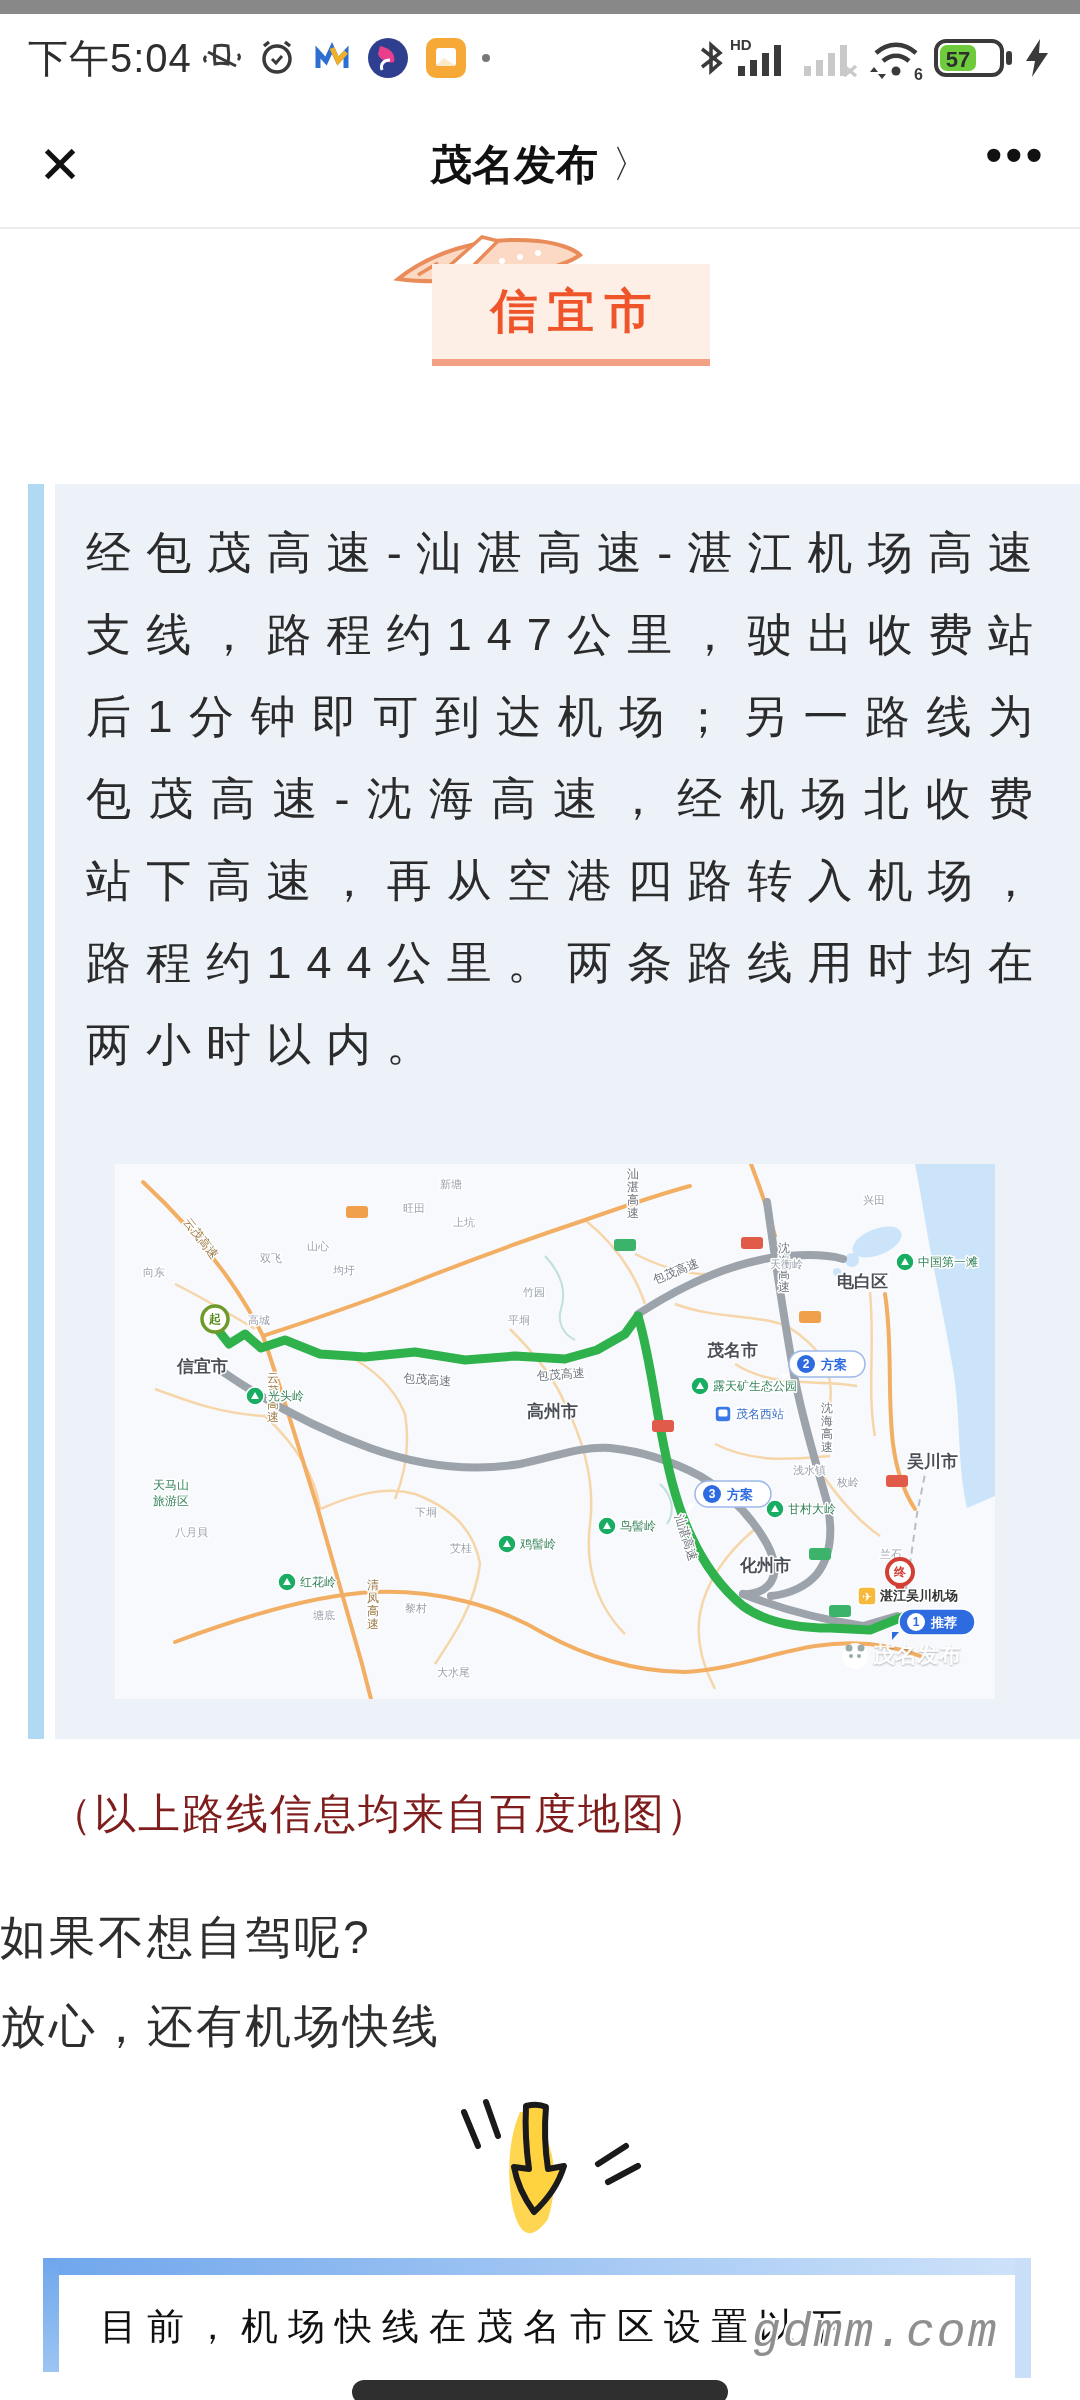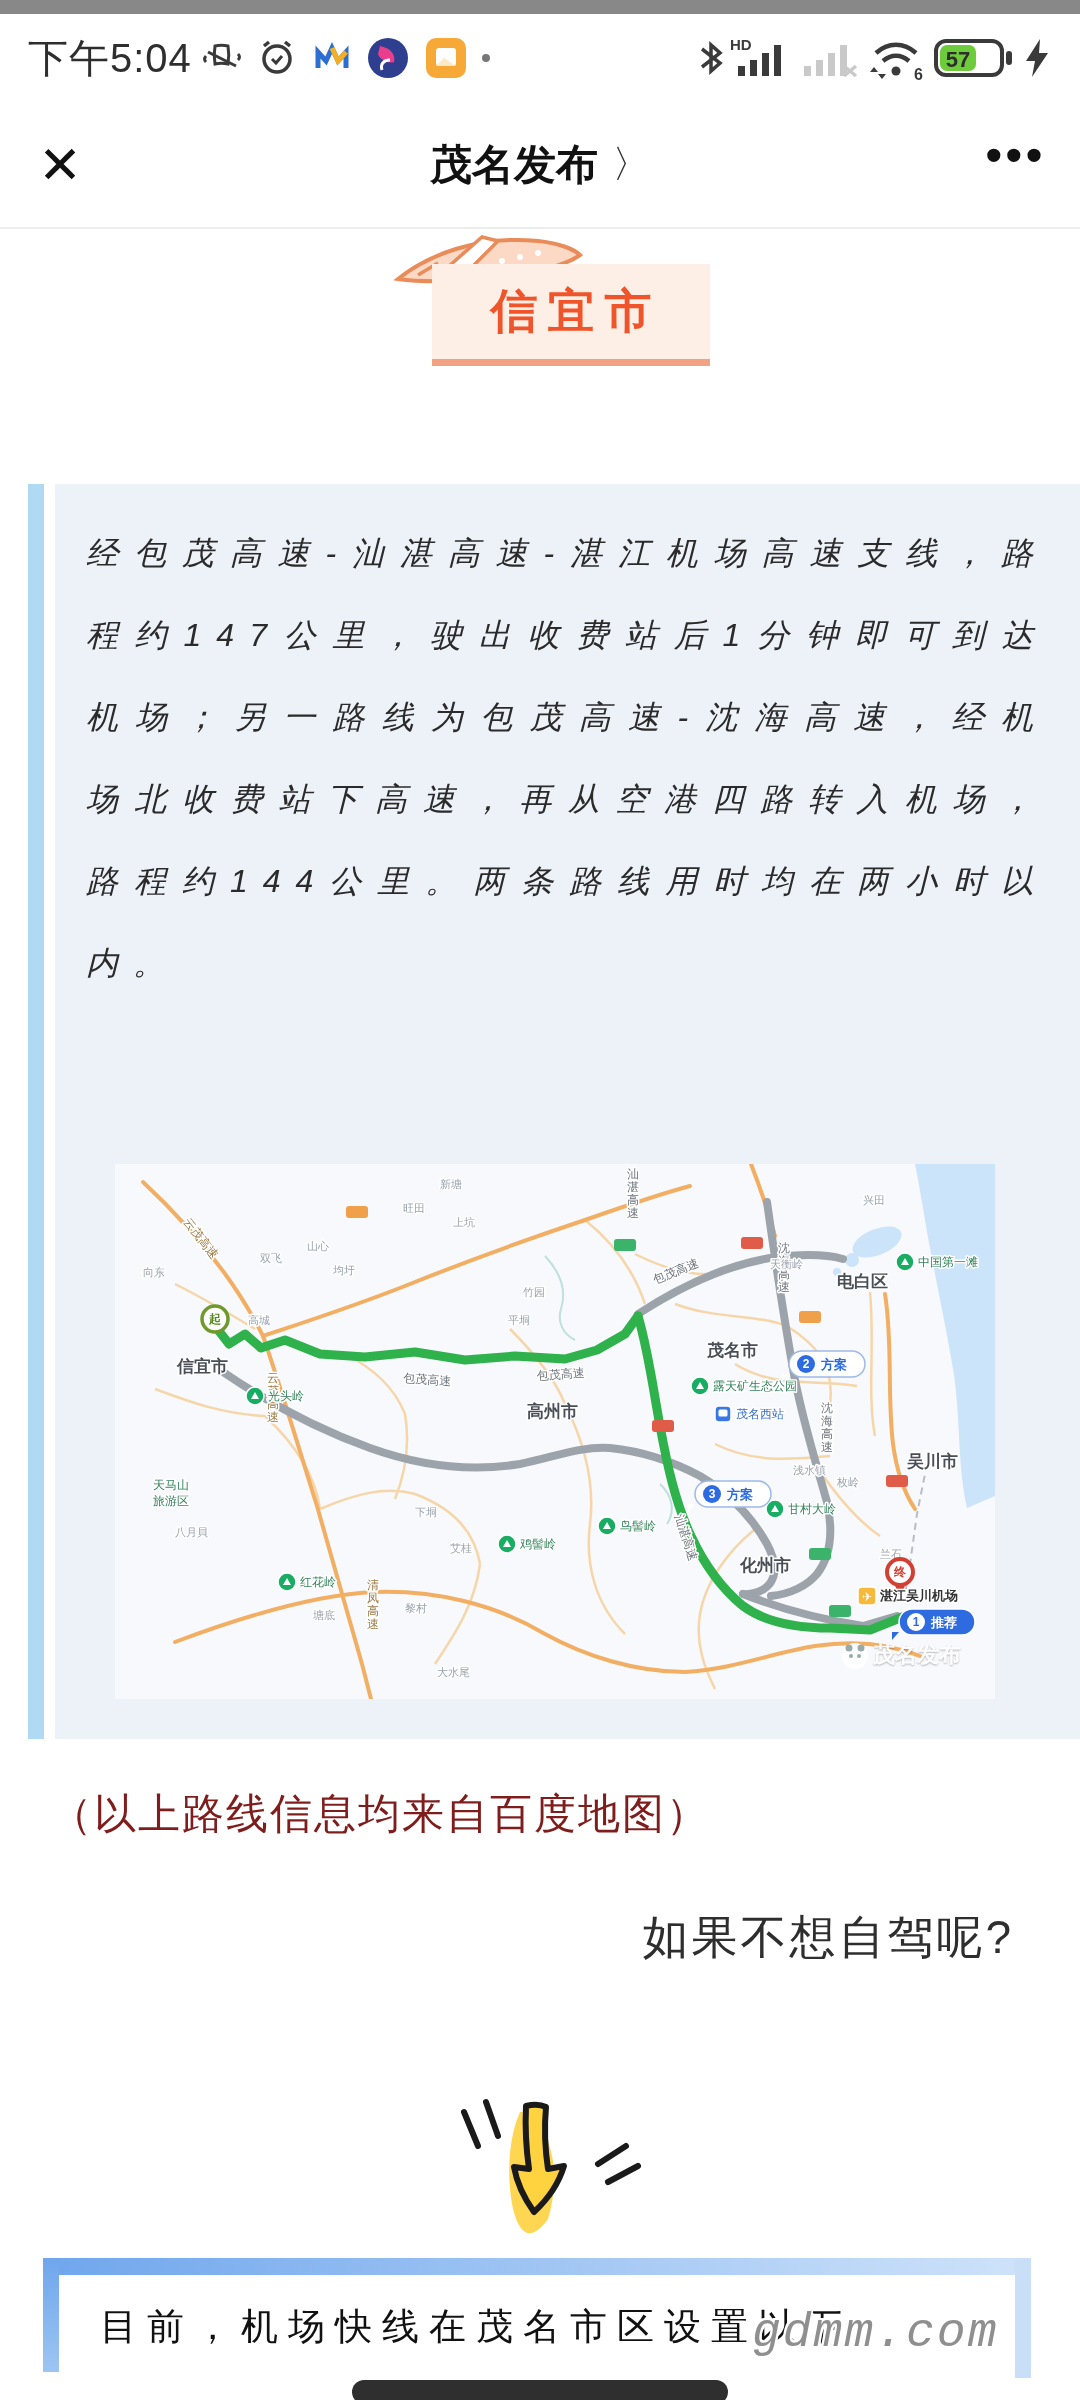--- a/index.html
+++ b/index.html
@@ -17,26 +17,26 @@
   .nav-title{position:absolute;left:0;top:0;width:100%;height:100%;display:flex;align-items:center;justify-content:center;font-size:42px;font-weight:bold;color:#111;gap:14px;}
   .nav-title .chev{font-weight:400;font-size:38px;color:#333;}
   .nav-more{position:absolute;right:34px;top:26px;font-size:46px;letter-spacing:4px;color:#111;font-weight:bold;}
   
   #plane{position:absolute;left:388px;top:213px;}
   #city-box{position:absolute;left:432px;top:250px;width:278px;height:102px;background:#fdefe6;border-bottom:7px solid #f2a183;display:flex;align-items:center;justify-content:center;}
   #city-box span{color:#f0542a;font-size:47px;font-weight:bold;letter-spacing:10px;text-indent:10px;}
   
   #quote{position:absolute;left:55px;top:470px;width:1025px;height:1255px;background:#edf1f8;}
   #quote-bar{position:absolute;left:28px;top:470px;width:16px;height:1255px;background:#b0d9f3;}
-  #route-text{position:absolute;left:86px;top:498px;width:962px;font-size:32px;line-height:82px;letter-spacing:15px;color:#2b2b2b;text-align:justify;font-style:italic;}
+  #route-text{position:absolute;left:86px;top:498px;width:962px;font-size:45px;line-height:82px;letter-spacing:15px;color:#2b2b2b;text-align:justify;}
   
   #map{position:absolute;left:115px;top:1150px;width:880px;height:535px;background:#f7f9fc;}
   
   #caption{position:absolute;left:50px;top:1772px;width:1000px;font-size:42px;color:#7f1d1d;letter-spacing:2px;}
-  .center-line{position:absolute;left:0;width:1014px;text-align:right;color:#2e2e2e;font-size:46px;letter-spacing:3px;}
+  .center-line{position:absolute;left:0;width:1014px;text-align:left;color:#2e2e2e;font-size:46px;letter-spacing:3px;}
   #arrow-wrap{position:absolute;left:380px;top:2070px;}
   
   #bottom-box-top{position:absolute;left:43px;top:2244px;width:988px;height:17px;background:linear-gradient(90deg,#6fa6ec,#cfe3fa);}
   #bottom-box-left{position:absolute;left:43px;top:2244px;width:16px;height:114px;background:linear-gradient(180deg,#6fa6ec,#9cc5f2);}
   #bottom-box-right{position:absolute;left:1015px;top:2244px;width:16px;height:120px;background:#c9dff8;}
   #bottom-text{position:absolute;left:100px;top:2288px;width:940px;font-size:37px;letter-spacing:10px;color:#111;}
   #wm{position:absolute;left:752px;top:2292px;font-size:48px;font-style:italic;color:#8f8f8f;letter-spacing:2px;text-shadow:-2px -2px 0 #fff,2px -2px 0 #fff,-2px 2px 0 #fff,2px 2px 0 #fff;font-family:Liberation Mono, monospace;}
   #home-indicator{position:absolute;left:352px;top:2366px;width:376px;height:24px;border-radius:14px;background:#2f2f2f;}
   
   .m-city{font-size:17px;fill:#4a4f57;font-weight:bold;}
@@ -308,20 +308,21 @@
           <circle cx="746" cy="484" r="3.5" fill="#9aa"></circle>
           <circle cx="736" cy="492" r="2" fill="#9aa"></circle>
           <circle cx="744" cy="492" r="2" fill="#9aa"></circle>
           <text x="758" y="498" font-size="22" font-weight="bold" fill="#ffffff" opacity="0.95" style="text-shadow:0 1px 2px rgba(0,0,0,.3)">茂名发布</text>
         </g>
       </g>
   </svg>
 
   <div id="caption">（以上路线信息均来自百度地图）</div>
   <div class="center-line" style="top:1893px;">如果不想自驾呢?</div>
+  <div class="center-line" style="top:1982px;">放心，还有机场快线</div>
 
   <svg id="arrow-wrap" width="320" height="180" viewBox="0 0 320 180">
     <path d="M150 28 C175 55 180 95 168 135 C150 160 138 150 132 120 C126 85 130 50 140 28 Z" fill="#ffd23f" opacity="0.9"></path>
     <path d="M146 22 c8 -2 14 -2 20 1 c-2 22 -1 42 2 62 l16 -3 c-6 20 -17 34 -30 46 c-10 -14 -17 -28 -20 -45 l15 2 c-3 -21 -4 -42 -3 -63 z" fill="#ffd23f" stroke="#1a1a1a" stroke-width="6" stroke-linejoin="round"></path>
     <path d="M84 28 L98 62 M106 18 L118 52" stroke="#1a1a1a" stroke-width="6" stroke-linecap="round"></path>
     <path d="M218 80 L246 62 M228 98 L258 82" stroke="#1a1a1a" stroke-width="6" stroke-linecap="round"></path>
   </svg>
 
   <div id="bottom-box-top"></div>
   <div id="bottom-box-left"></div>

